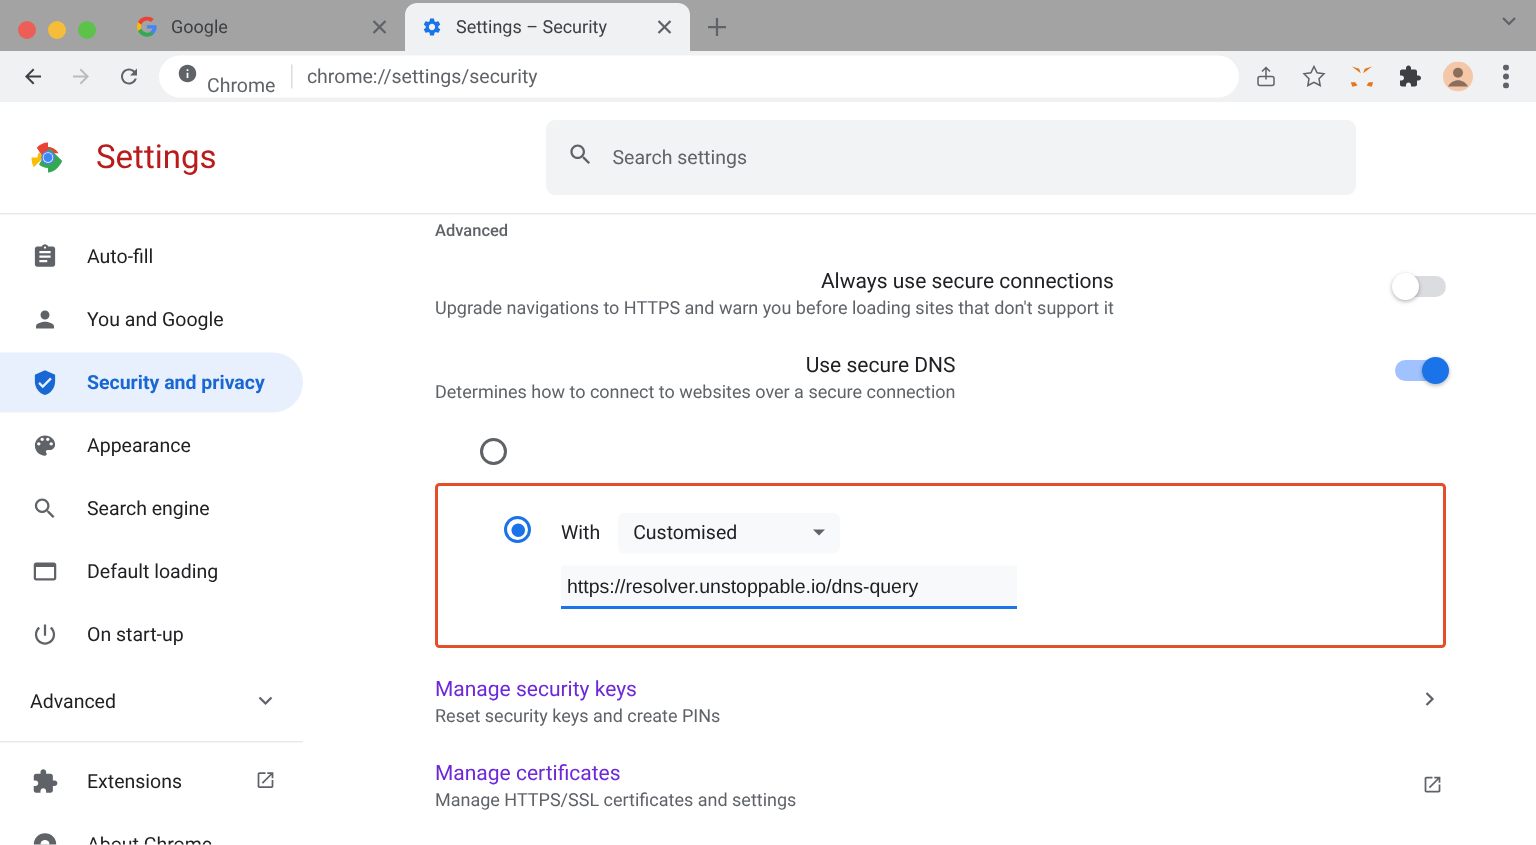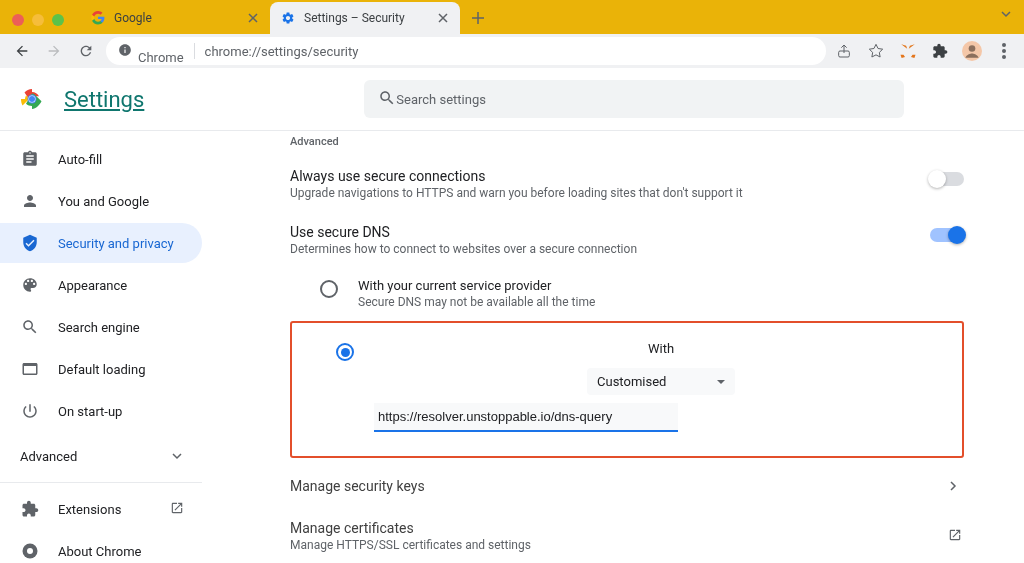--- a/index.html
+++ b/index.html
@@ -6,21 +6,21 @@
     body {
       font-family: -apple-system, BlinkMacSystemFont, 'Segoe UI', Roboto, Arial, sans-serif;
       font-size: 13px;
       background: #fff;
       width: 1024px;
       height: 563px;
       overflow: hidden;
       color: #202124;
     }
     
-    .browser-chrome { background: #eab308; }
+    .browser-chrome { background: #a3a3a3; }
     .tab-strip { height: 34px; display: flex; align-items: flex-end; padding: 0 8px; position: relative; }
     .traffic-lights { display: flex; gap: 8px; padding: 0 8px 0 4px; align-items: center; margin-bottom: 8px; }
     .light { width: 12px; height: 12px; border-radius: 50%; }
     .light.red { background: #ec5f57; }
     .light.yellow { background: #f6bd3a; }
     .light.green { background: #5cc24a; }
     .tabs { display: flex; align-items: flex-end; margin-left: 8px; }
     .tab {
       display: flex;
       align-items: center;
@@ -66,65 +66,67 @@
     .address-bar .separator { width: 1px; height: 16px; background: #dadce0; margin: 0 4px; }
     .toolbar-icons { display: flex; gap: 12px; align-items: center; }
     .toolbar-icon { width: 20px; height: 20px; display: flex; align-items: center; justify-content: center; }
     .header-row {
       display: flex;
       align-items: center;
       padding: 12px 20px;
       gap: 20px;
     }
     .chrome-logo { width: 24px; height: 24px; }
-    .settings-title { font-size: 22px; color: #0f766e; text-decoration: underline; }
+    .settings-title { font-size: 22px; color: #b91c1c; }
     .search-box {
       flex: 1;
       max-width: 540px;
       margin-left: 200px;
-      height: 38px;
+      height: 50px;
       background: #f1f3f4;
       border-radius: 6px;
       display: flex;
       align-items: center;
       padding: 0 14px;
+      gap: 12px;
       color: #5f6368;
     }
 
     .content-wrapper { display: flex; height: calc(100% - 60px); }
     .sidebar { width: 210px; padding: 8px 8px 8px 0; display: flex; flex-direction: column; gap: 2px; }
     .sidebar-item {
       display: flex;
       align-items: center;
       gap: 18px;
       padding: 10px 16px 10px 20px;
       border-radius: 0 20px 20px 0;
       font-size: 13px;
       color: #202124;
       cursor: pointer;
     }
-    .sidebar-item.active { background: #e8f0fe; color: #1967d2; }
+    .sidebar-item.active { background: #e8f0fe; color: #1967d2; font-weight: bold; }
     .sidebar-item.active .icon-slot svg { fill: #1967d2; }
     .icon-slot { width: 20px; height: 20px; display: flex; align-items: center; justify-content: center; }
     .icon-slot svg { fill: #5f6368; }
     .sidebar-item .label { flex: 1; }
     .sidebar-advanced { display: flex; align-items: center; justify-content: space-between; padding: 12px 20px; font-size: 13px; color: #202124; margin-top: 4px; }
     .sidebar-divider { height: 1px; background: #e8eaed; margin: 4px 0; }
     .ext-link-icon { width: 16px; height: 16px; }
 
     .main-panel { flex: 1; padding: 0 60px 0 80px; overflow-y: auto; position: relative; }
     .main-panel::-webkit-scrollbar { width: 12px; }
     .main-panel::-webkit-scrollbar-thumb { background: #dadce0; border-radius: 6px; }
     .section-label { font-size: 11px; color: #5f6368; padding: 4px 0 8px 0; font-weight: 500; }
     .setting-row {
       padding: 12px 0;
       display: flex;
       align-items: flex-start;
       justify-content: space-between;
       gap: 20px;
+      text-align: right;
     }
     .setting-text .title { font-size: 14px; color: #202124; margin-bottom: 2px; }
     .setting-text .desc { font-size: 12px; color: #5f6368; }
     .toggle {
       width: 34px;
       height: 14px;
       background: #dadce0;
       border-radius: 7px;
       position: relative;
       flex-shrink: 0;
@@ -147,21 +149,21 @@
     .radio {
       width: 18px; height: 18px; border: 2px solid #5f6368; border-radius: 50%;
       flex-shrink: 0; display: flex; align-items: center; justify-content: center;
       margin-top: 2px;
     }
     .radio.selected { border-color: #1a73e8; }
     .radio.selected::after { content: ''; width: 9px; height: 9px; background: #1a73e8; border-radius: 50%; }
     .radio-content { flex: 1; }
     .radio-content .title { font-size: 13px; color: #202124; }
     .radio-content .desc { font-size: 12px; color: #5f6368; margin-top: 2px; }
-    .radio-inline { display: flex; align-items: center; gap: 12px; flex-direction: column; }
+    .radio-inline { display: flex; align-items: center; gap: 12px; }
     .dropdown {
       display: flex; align-items: center; justify-content: space-between;
       padding: 6px 10px; background: #f8f9fa; border-radius: 4px;
       font-size: 13px; color: #202124; width: 148px;
     }
     .dns-input {
       border: none; border-bottom: 2px solid #1a73e8;
       padding: 6px 4px; font-size: 13px; color: #202124;
       background: #f8f9fa; width: 304px; margin-left: 0;
       margin-top: 8px;
@@ -175,21 +177,21 @@
     }
 
     .link-row {
       padding: 12px 0;
       display: flex;
       align-items: center;
       justify-content: space-between;
       gap: 20px;
       cursor: pointer;
     }
-    .link-row .title { font-size: 14px; color: #404040; margin-bottom: 2px; }
+    .link-row .title { font-size: 14px; color: #6d28d9; margin-bottom: 2px; }
     .link-row .desc { font-size: 12px; color: #5f6368; }
     .arrow-right { width: 16px; height: 16px; }
 
     .top-section { border-bottom: 1px solid #e8eaed; }
   </style>
 </head>
 <body>
 
 <div class="browser-chrome">
   <div class="tab-strip">
@@ -435,24 +437,20 @@
       <div class="setting-text">
         <div class="title">Use secure DNS</div>
         <div class="desc">Determines how to connect to websites over a secure connection</div>
       </div>
       <div class="toggle on"></div>
     </div>
 
     <div class="radio-group">
       <div class="radio-row">
         <div class="radio"></div>
-        <div class="radio-content">
-          <div class="title">With your current service provider</div>
-          <div class="desc">Secure DNS may not be available all the time</div>
-        </div>
       </div>
     </div>
 
     <div class="highlight-box">
       <div class="radio-group">
         <div class="radio-row">
           <div class="radio selected"></div>
           <div class="radio-content">
             <div class="radio-inline">
               <span class="title">With</span>
@@ -465,20 +463,21 @@
             </div>
             <input class="dns-input" value="https://resolver.unstoppable.io/dns-query" style="">
           </div>
         </div>
       </div>
     </div>
 
     <div class="link-row">
       <div>
         <div class="title">Manage security keys</div>
+        <div class="desc">Reset security keys and create PINs</div>
       </div>
       <span class="arrow-right"><svg width="10" height="10" viewBox="0 0 10 10">
             <path d="M3 1l4 4-4 4" stroke="#5f6368" stroke-width="1.5" fill="none"></path>
           </svg></span>
     </div>
 
     <div class="link-row">
       <div>
         <div class="title">Manage certificates</div>
         <div class="desc">Manage HTTPS/SSL certificates and settings</div>

